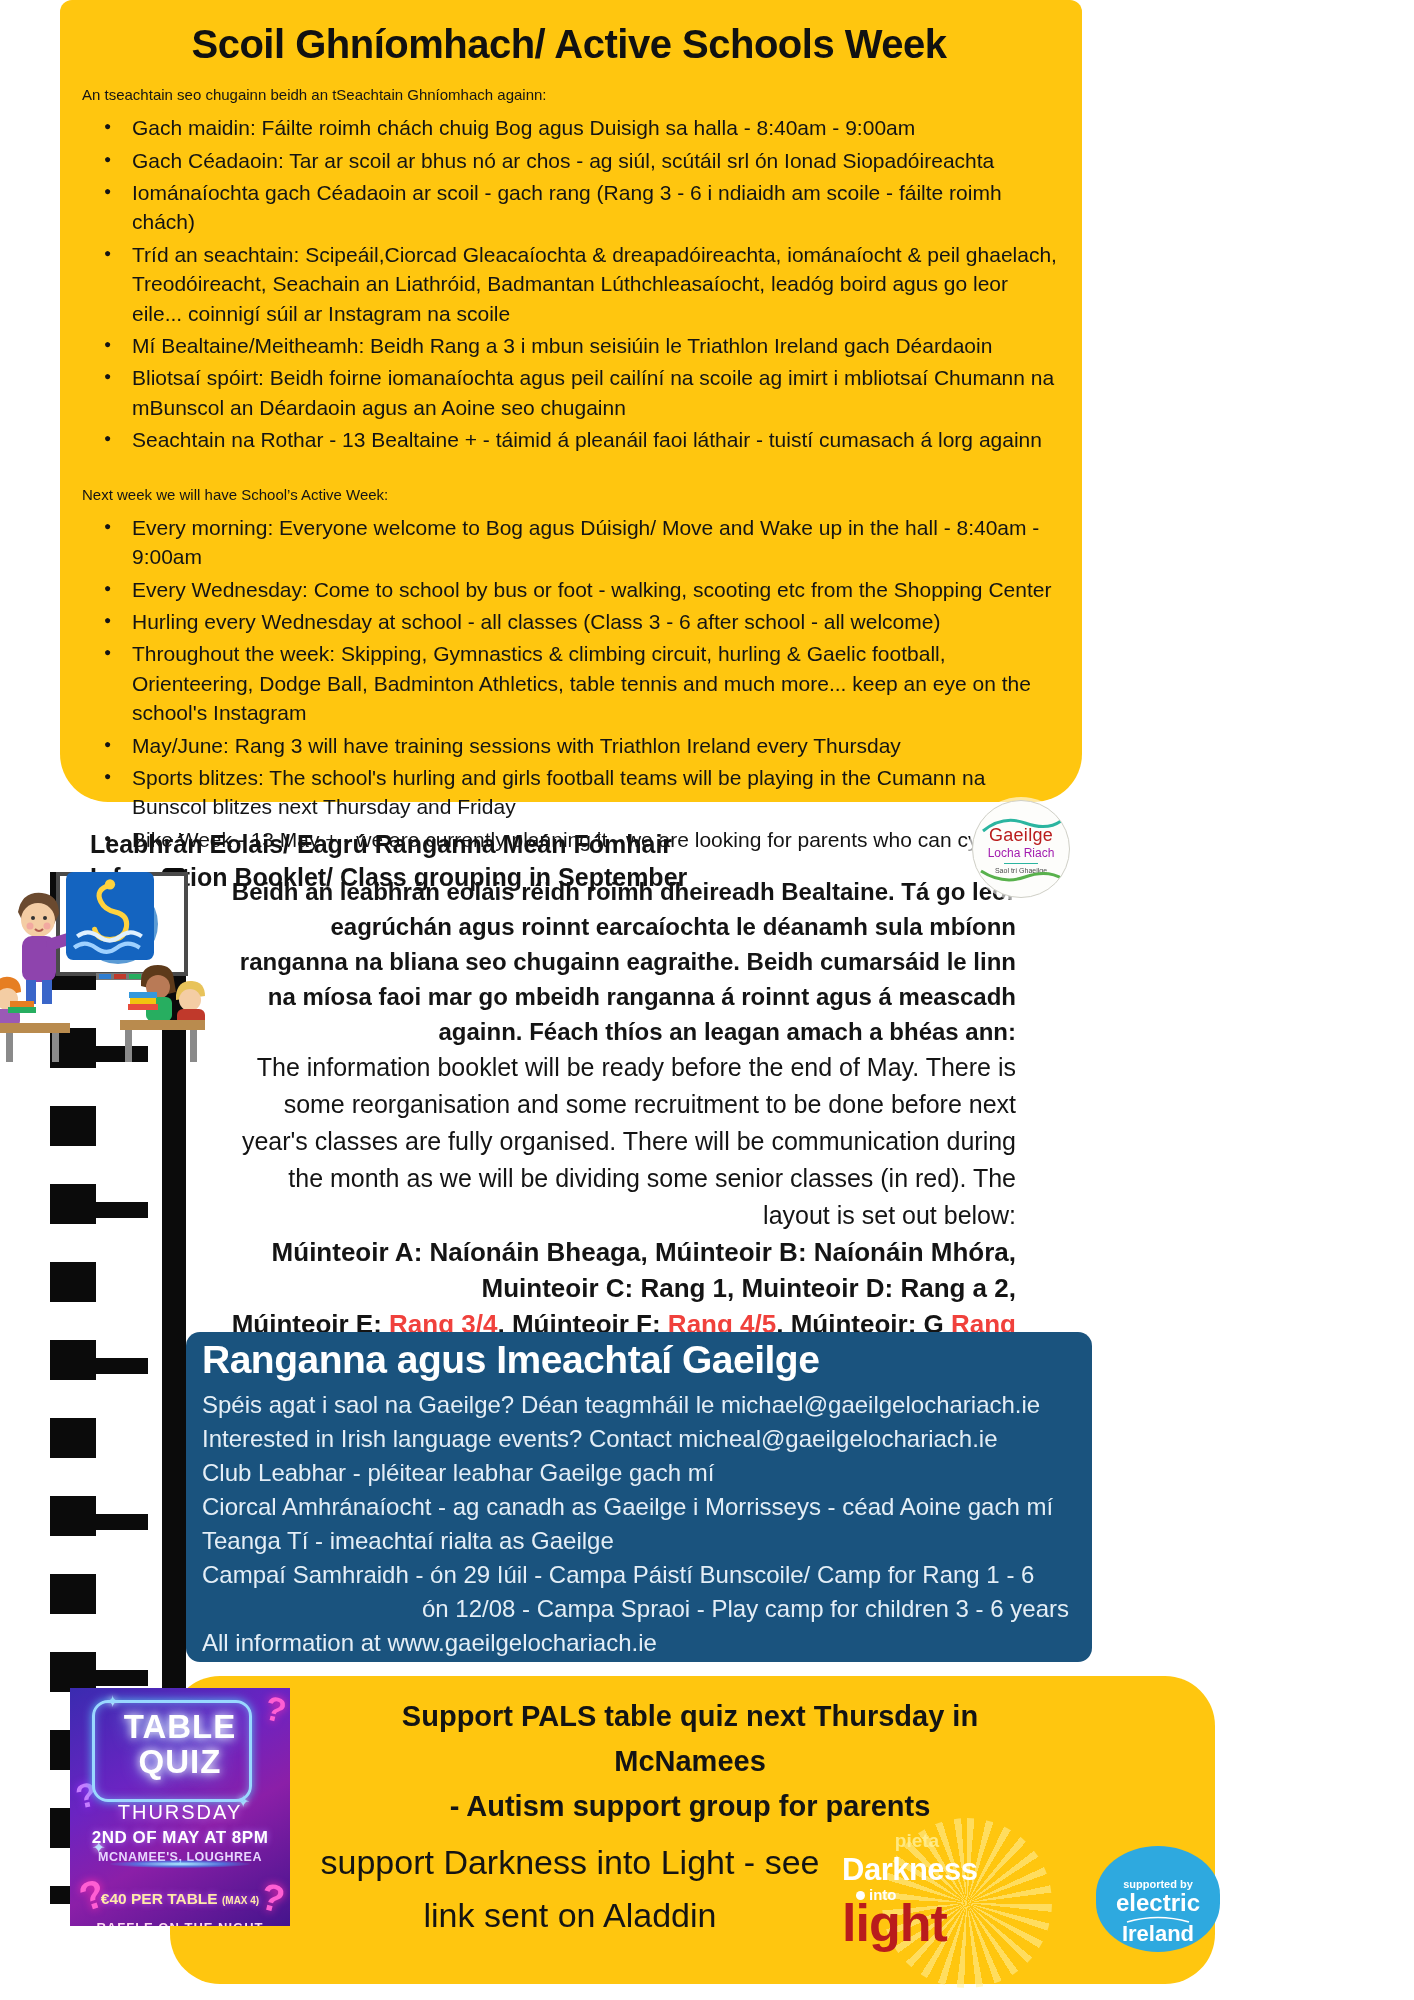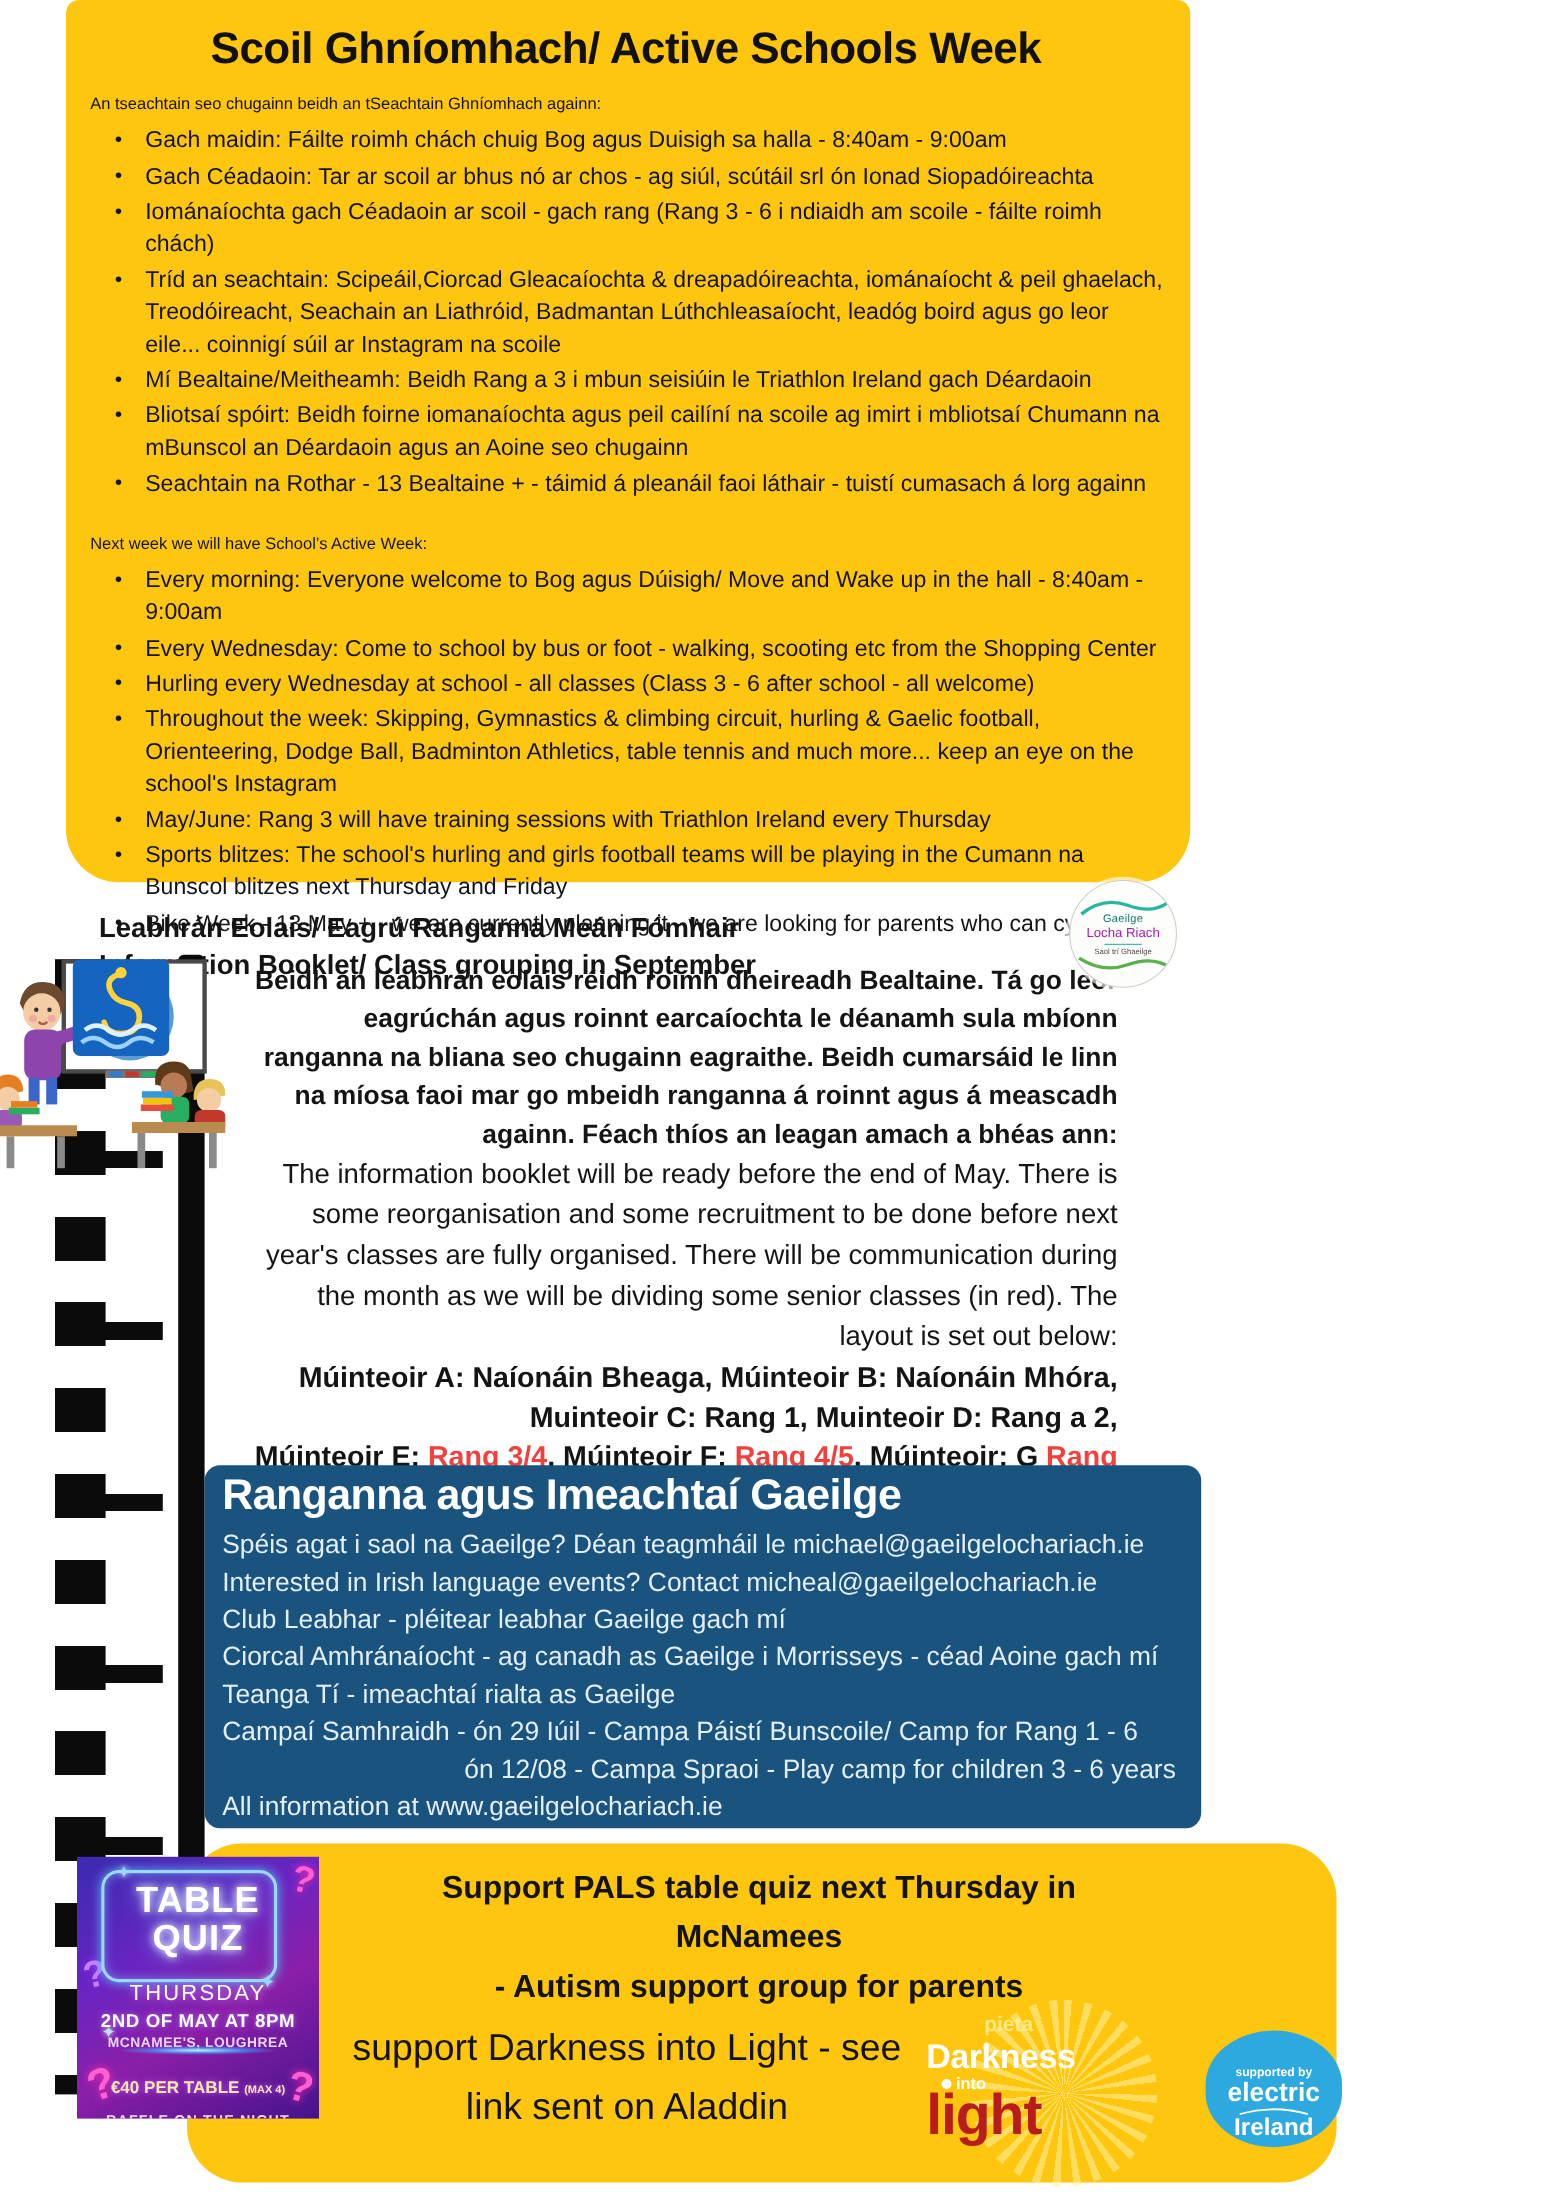--- a/index.html
+++ b/index.html
@@ -32,21 +32,21 @@
   .red{color:#F0413C;}
 
   
   .classroom{left:0;top:872px;width:205px;height:192px;z-index:1;}
 
   
   .glr-logo{left:972px;top:800px;width:96px;height:96px;border-radius:50%;background:#fdfdfb;
     border:1px solid #cfcfc6;box-shadow:0 0 0 3px rgba(255,255,255,.6);z-index:1;
     display:flex;flex-direction:column;align-items:center;justify-content:center;text-align:center;overflow:hidden;}
   .glr-logo .wave{position:absolute;left:0;top:0;}
-  .glr-name1{font-size:10px;color:#0f766e;letter-spacing:.3px;}
+  .glr-name1{font-size:18px;color:#b91c1c;letter-spacing:.3px;}
   .glr-name2{font-size:12px;color:#a21caf;}
   .glr-rule{width:34px;border-top:1px solid #2bb5a0;margin:3px 0;}
   .glr-tag{font-size:7px;color:#4a4a4a;}
 
   
   .ruler{left:50px;top:868px;width:136px;height:1040px;z-index:0;}
   .ruler .bar{position:absolute;right:0;top:0;width:24px;height:100%;background:#0b0b0b;border-radius:5px;}
   .ruler .ticks{position:absolute;left:0;top:4px;width:46px;height:calc(100% - 8px);
     background:repeating-linear-gradient(to bottom,#0b0b0b 0 40px,transparent 40px 78px);}
   .ruler .ticks-long{position:absolute;left:0;top:22px;width:98px;height:calc(100% - 30px);

